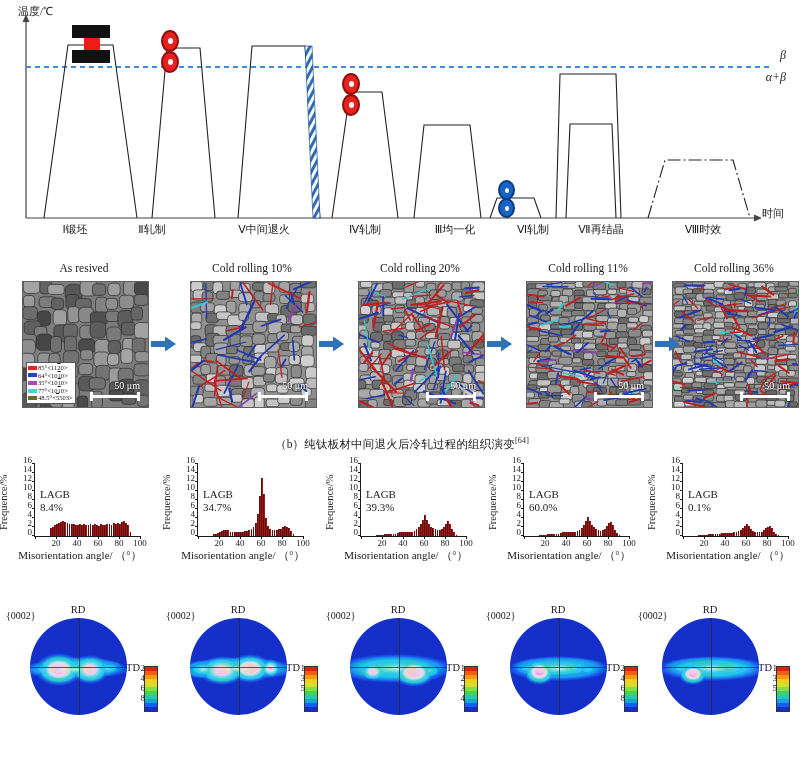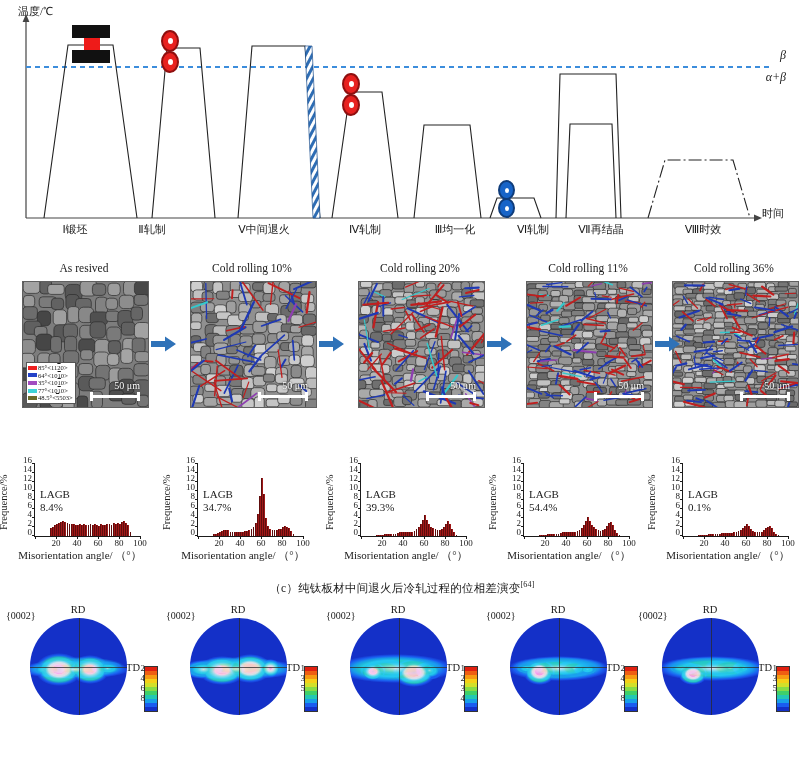--- a/index.html
+++ b/index.html
@@ -1470,20 +1470,23 @@
           </svg></div>
         <div class="arrow-b" style="left: 487px;"><svg width="26" height="16" viewBox="0 0 26 16">
             <path d="M0,5 L14,5 L14,0.5 L25,8 L14,15.5 L14,11 L0,11 Z" fill="#2f72b8"></path>
           </svg></div>
         <div class="arrow-b" style="left: 655px;"><svg width="26" height="16" viewBox="0 0 26 16">
             <path d="M0,5 L14,5 L14,0.5 L25,8 L14,15.5 L14,11 L0,11 Z" fill="#2f72b8"></path>
           </svg></div>
       </div>
   </div>
 
+  <div class="caption" style="top:436px;">
+    <span>（b）纯钛板材中间退火后冷轧过程的组织演变</span><sup>[64]</sup>
+  </div>
 
   <div id="panel-c">
       <div class="hist" style="left: 0px;">
         <div class="yaxis-title">Frequence/%</div>
         <div class="plot">
           <span class="ytick" style="bottom: -4.5px;">0</span>
           <span class="ytickmark" style="bottom: 0px;"></span>
           <span class="ytick" style="bottom: 4.5px;">2</span>
           <span class="ytickmark" style="bottom: 9px;"></span>
           <span class="ytick" style="bottom: 13.5px;">4</span>
@@ -1780,21 +1783,21 @@
           <div class="bar" style="left: 81.9px; width: 1.9px; height: 9.9px; background: rgb(160, 24, 24);"></div>
           <div class="bar" style="left: 84px; width: 1.9px; height: 12.6px; background: rgb(160, 24, 24);"></div>
           <div class="bar" style="left: 86.1px; width: 1.9px; height: 14.4px; background: rgb(160, 24, 24);"></div>
           <div class="bar" style="left: 88.2px; width: 1.9px; height: 10.8px; background: rgb(160, 24, 24);"></div>
           <div class="bar" style="left: 90.3px; width: 1.9px; height: 6.3px; background: rgb(160, 24, 24);"></div>
           <div class="bar" style="left: 92.4px; width: 1.9px; height: 2.7px; background: rgb(160, 24, 24);"></div>
           <div class="bar" style="left: 94.5px; width: 1.9px; height: 0.9px; background: rgb(160, 24, 24);"></div>
         </div>
         <div class="lagb" style="left: 40px; top: 28px;">
           <div>LAGB</div>
-          <div>54.4%</div>
+          <div>60.0%</div>
         </div>
         <div class="xaxis-title">Misorientation angle/ （°）</div>
       </div>
       <div class="hist" style="left: 648px;">
         <div class="yaxis-title">Frequence/%</div>
         <div class="plot">
           <span class="ytick" style="bottom: -4.5px;">0</span>
           <span class="ytickmark" style="bottom: 0px;"></span>
           <span class="ytick" style="bottom: 4.5px;">2</span>
           <span class="ytickmark" style="bottom: 9px;"></span>
@@ -1864,23 +1867,20 @@
           <div class="bar" style="left: 94.5px; width: 1.9px; height: 0.9px; background: rgb(160, 24, 24);"></div>
         </div>
         <div class="lagb" style="left: 40px; top: 28px;">
           <div>LAGB</div>
           <div>0.1%</div>
         </div>
         <div class="xaxis-title">Misorientation angle/ （°）</div>
       </div>
     </div>
 
-  <div class="caption" style="top:580px;">
-    <span>（c）纯钛板材中间退火后冷轧过程的位相差演变</span><sup>[64]</sup>
-  </div>
 
   <div id="panel-d">
       <div class="pf" style="left: 0px;">
         <div class="hkl">{0002}</div>
         <div class="rd">RD</div>
         <div class="td">TD</div>
         <div class="disc">
           <div style="position:absolute;left:5.300000000000001%;top:35.900000000000006%;width:49.4%;height:34.199999999999996%;border-radius:50%;mix-blend-mode:lighten;background:radial-gradient(closest-side, #e02010 0%,#ef5e12 14%,#f5d018 29%,#d2e02a 43%,#3fd06a 57%,#24c8b4 71%,#1a5cf0 86%,#1430c8 100%, rgba(20,48,200,0));"></div>
           <div style="position:absolute;left:41.1%;top:37.8%;width:41.8%;height:30.4%;border-radius:50%;mix-blend-mode:lighten;background:radial-gradient(closest-side, #ef5e12 0%,#f79a12 14%,#f5d018 29%,#87dc46 43%,#3fd06a 57%,#24c8b4 71%,#1a5cf0 86%,#1430c8 100%, rgba(20,48,200,0));"></div>
           <div style="position:absolute;left:-11%;top:43.5%;width:114%;height:19%;border-radius:50%;mix-blend-mode:lighten;background:radial-gradient(closest-side, #d2e02a 0%,#87dc46 14%,#3fd06a 29%,#24c8b4 43%,#18a0e8 57%,#18a0e8 71%,#1a5cf0 86%,#1430c8 100%, rgba(20,48,200,0));"></div>

